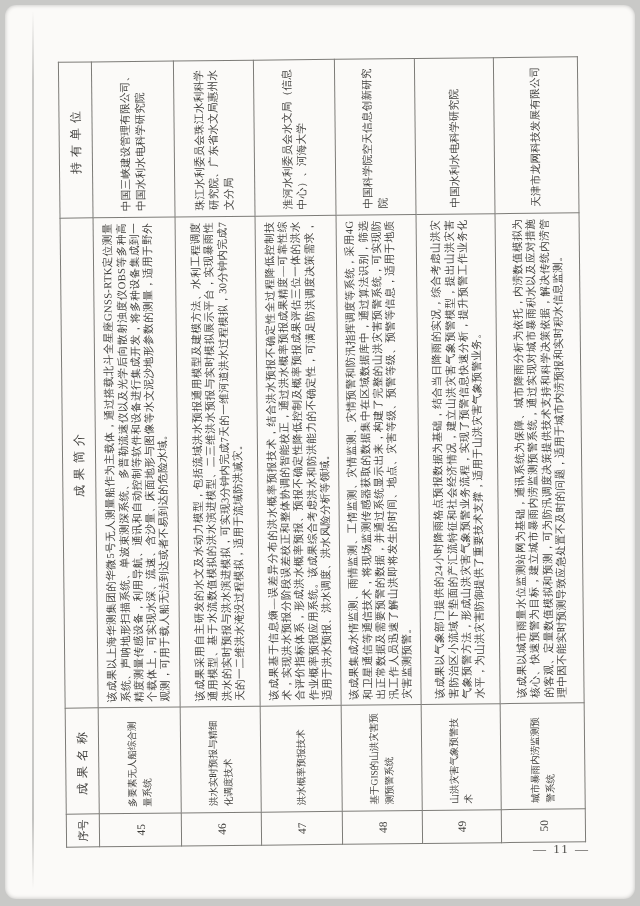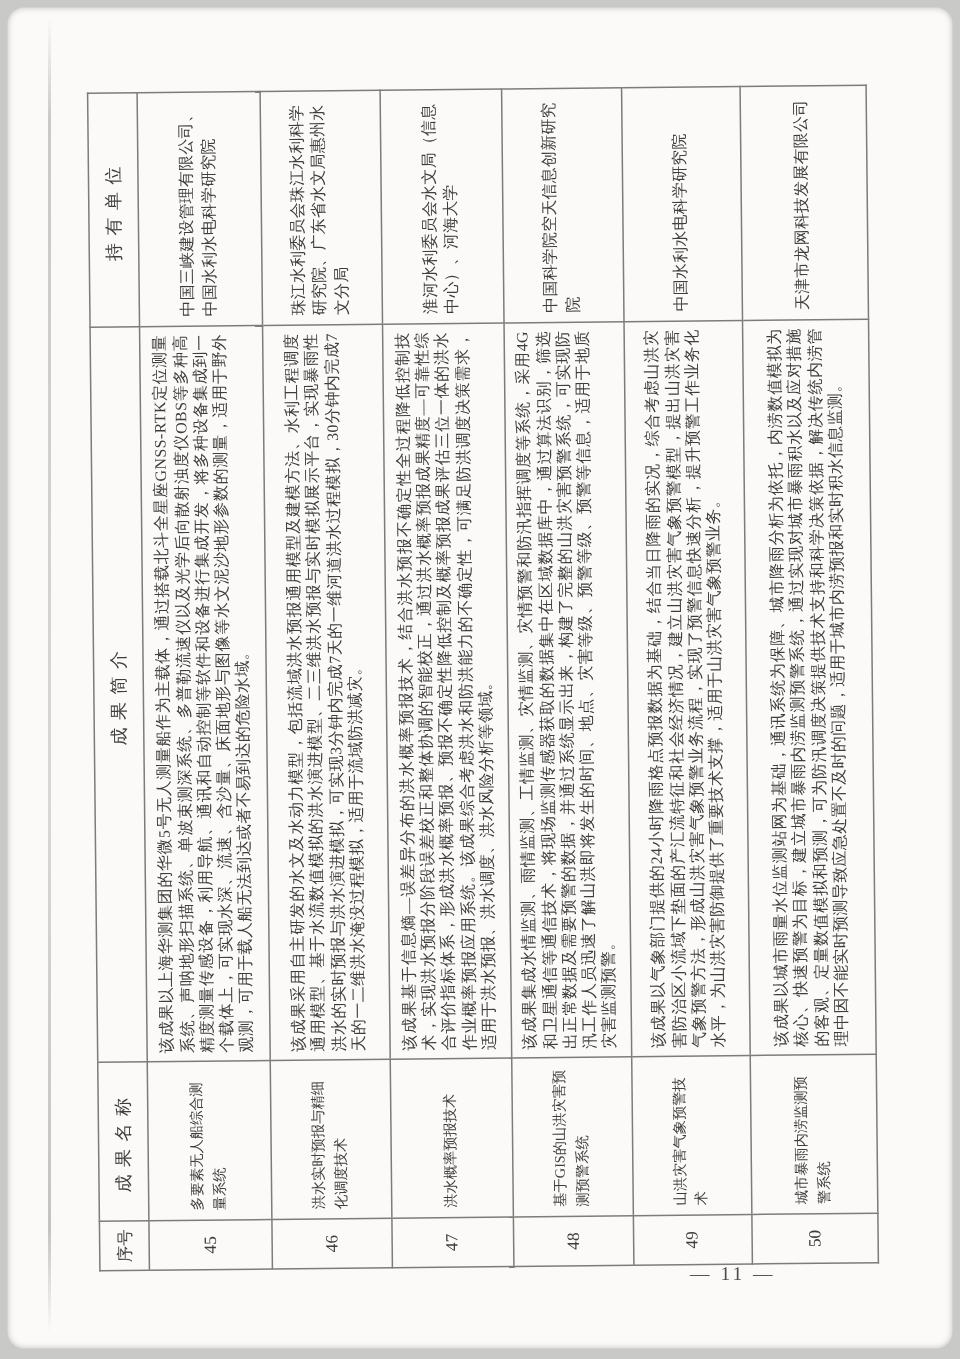--- a/index.html
+++ b/index.html
@@ -56,21 +56,21 @@
   td.c-desc {
     font-size: 10.6px; line-height: 13.3px; letter-spacing: 0.3px;
     padding: 2px 5px; text-align: justify; text-align-last: left;
   }
   td.c-holder {
     font-size: 10.6px; line-height: 14.5px; letter-spacing: 0.2px;
     padding: 3px 6px; text-align: left;
   }
   .page-footer {
     position: absolute; left: 455px; top: 836px; width: 130px;
-    text-align: left; font-size: 13px; letter-spacing: 2px;
+    text-align: right; font-size: 13px; letter-spacing: 2px;
     color: #4c4b48;
   }
 </style>
 </head>
 <body>
 
 <div class="paper">
   <div class="artifact-line"></div>
 
   <div class="rot-wrap">

